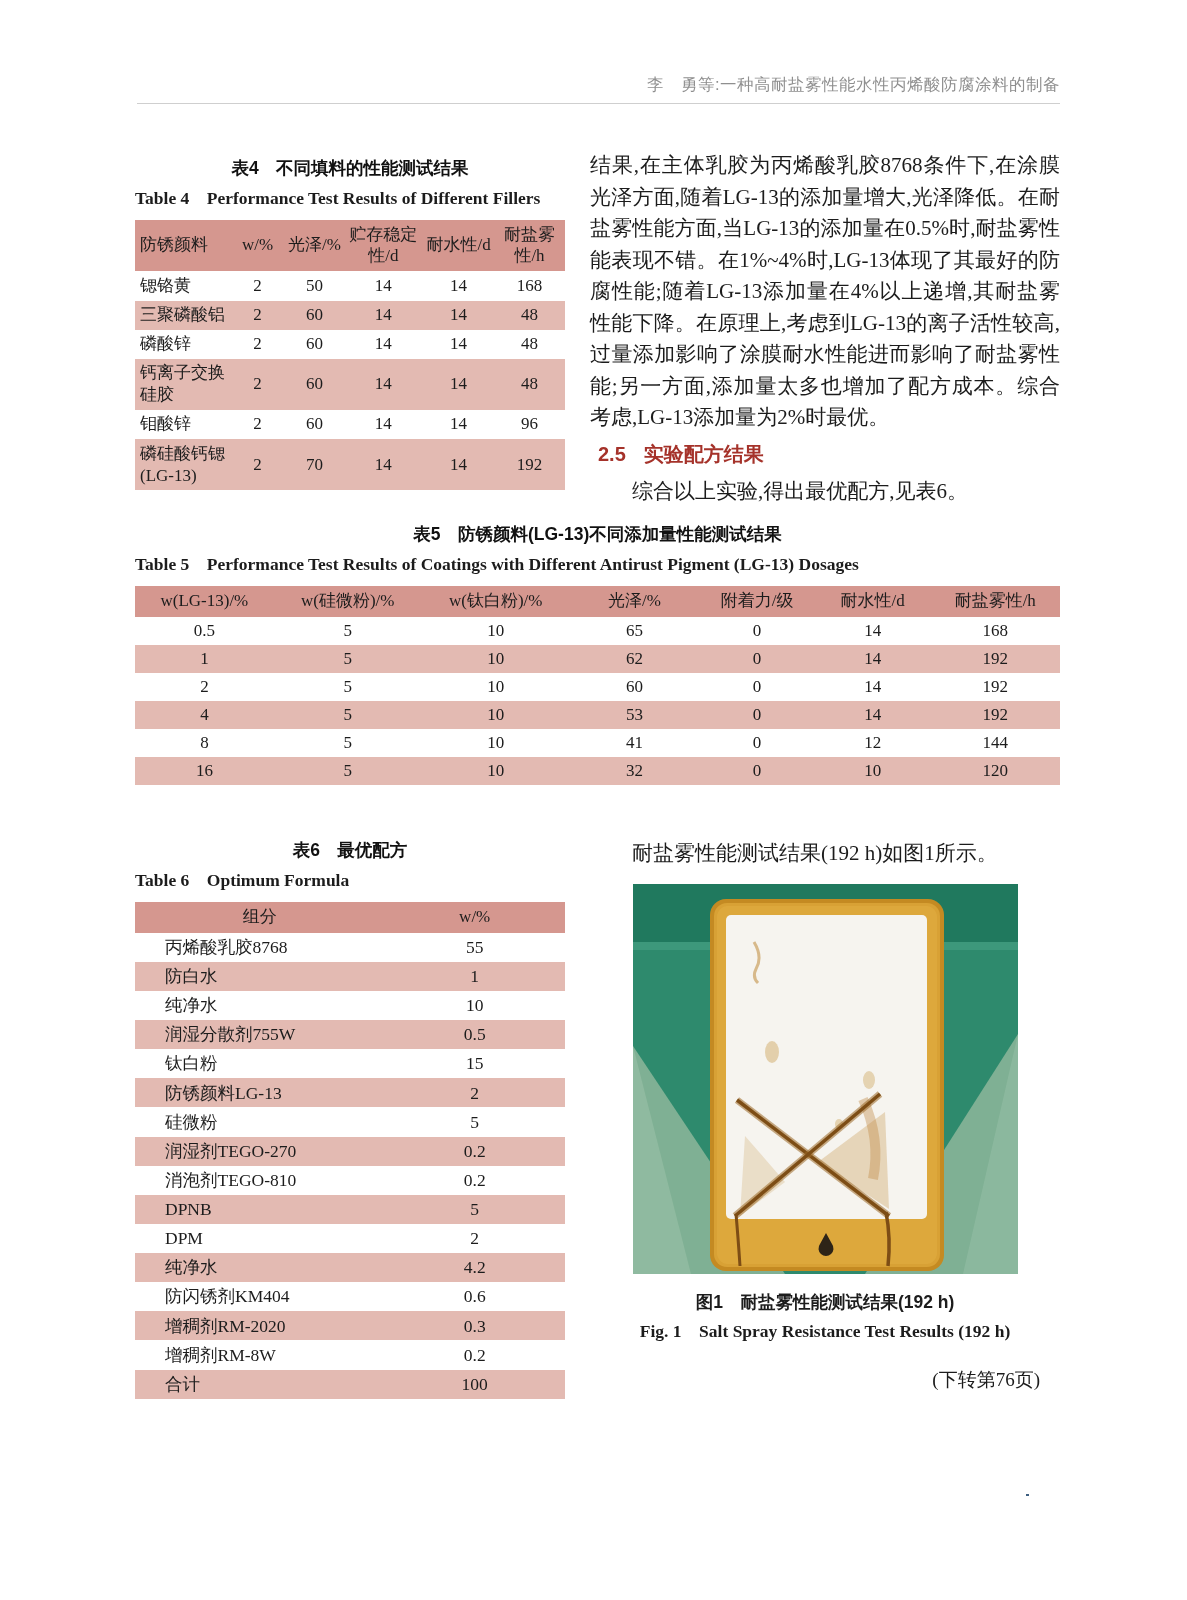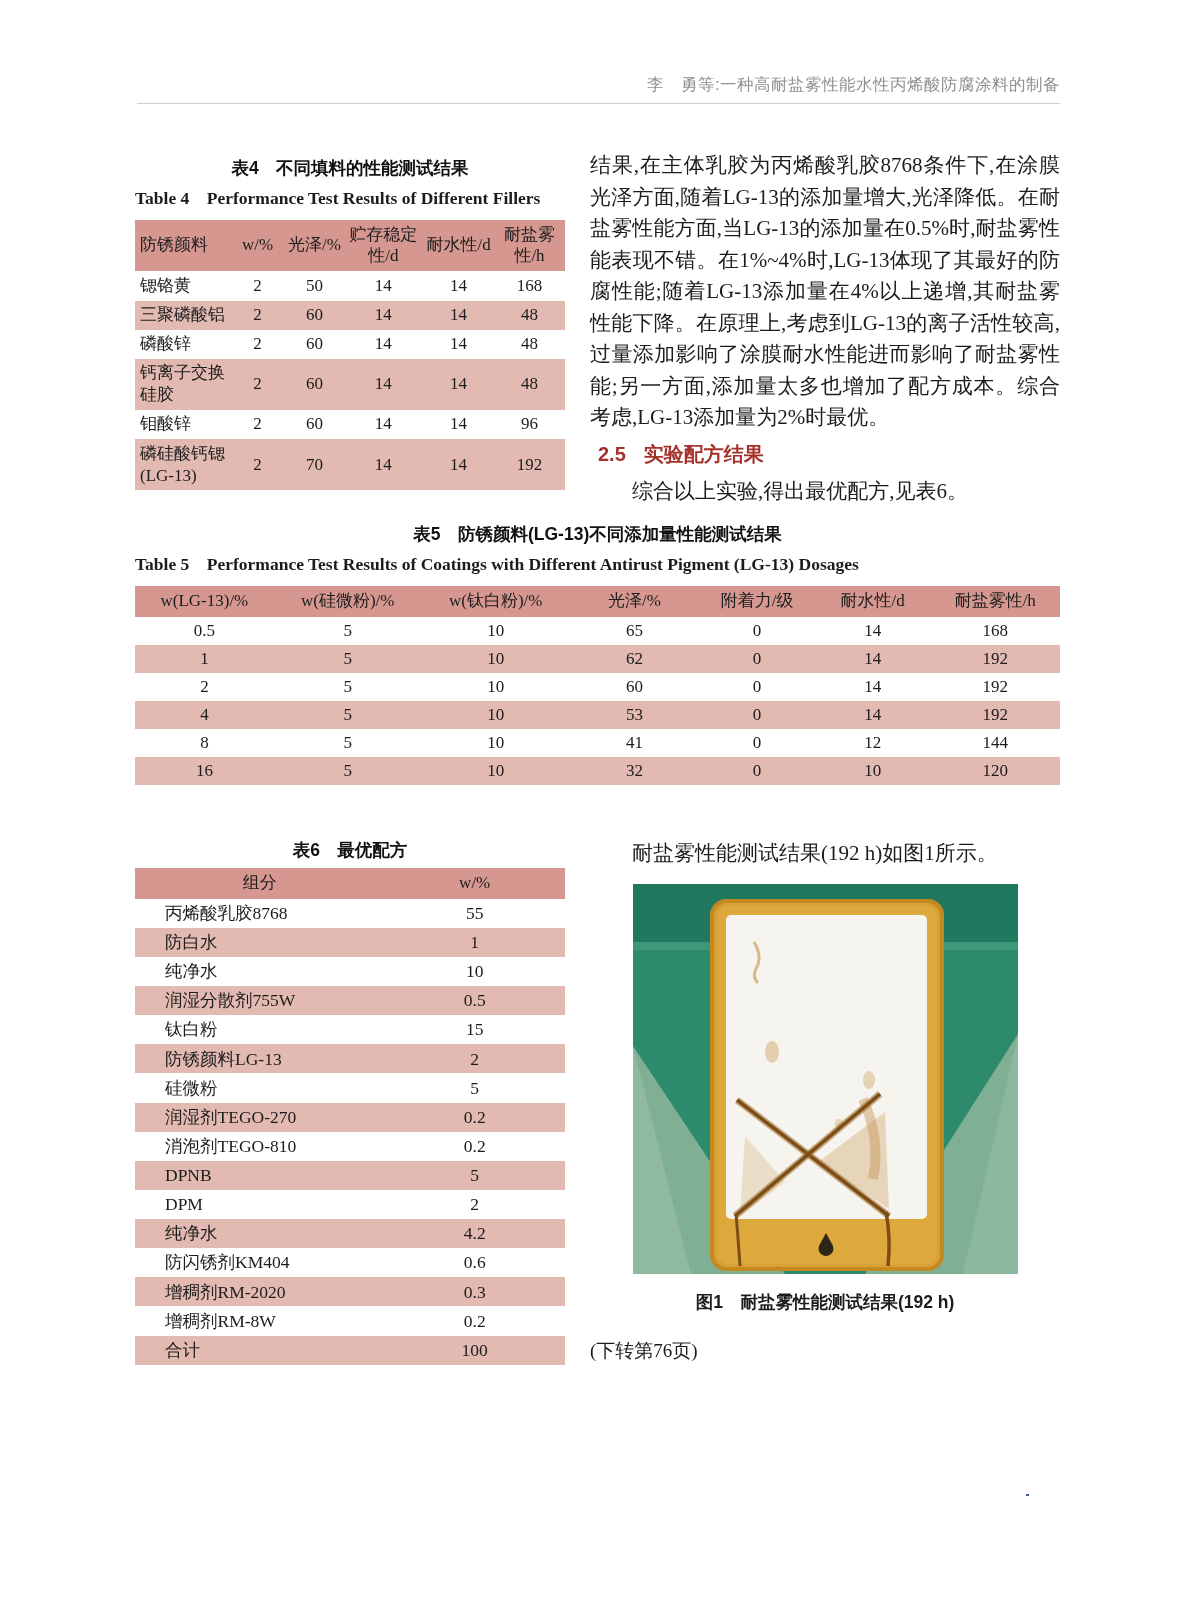--- a/index.html
+++ b/index.html
@@ -64,21 +64,21 @@
   #table5-block { position:absolute; left:135px; top:522px; width:925px; }
   #table6-block { position:absolute; left:135px; top:838px; width:430px; }
   #right-lower  { position:absolute; left:590px; top:838px; width:470px; }
 
   .figure-photo { display:block; margin:14px auto 0 auto; }
   .caption-cn {
     text-align:center; font-family:"Liberation Sans","DejaVu Sans",sans-serif;
     font-weight:bold; font-size:17.5px; margin-top:16px;
   }
   .caption-en { text-align:center; font-weight:bold; font-size:17.5px; margin-top:5px; }
-  .continued  { text-align:left; padding-right:20px; margin-top:24px; font-size:19px; }
+  .continued  { text-align:right; padding-right:20px; margin-top:24px; font-size:19px; }
 
   .footer { position:absolute; top:1486px; right:127px; display:flex; align-items:center; }
   .footer-text { text-align:right; margin-right:9px; }
   .footer-cn {
     font-family:Liberation Mono, monospace; font-weight:bold;
     font-size:16px; color:#394a5e; line-height:1.05;margin-top:29px;
   }
   .footer-en { font-size:12px; color:#0c4a6e; margin-top:3px; }
   .footer-bar { width:3px; height:48px; background:#3e5e80; margin-right:8px; }
   .footer-num { font-size:23px; color:#737373; line-height:1; }
@@ -235,20 +235,21 @@
             <td>0</td>
             <td>10</td>
             <td>120</td>
           </tr>
         </tbody>
       </table>
   </div>
 
   <div id="table6-block">
     <div class="tbl-title-cn">表6　最优配方</div>
+    <div class="tbl-title-en">Table 6　Optimum Formula</div>
     <table class="t6">
         <thead>
           <tr>
             <th>组分</th>
             <th>w/%</th>
           </tr>
         </thead>
         <tbody>
           <tr>
             <td>丙烯酸乳胶8768</td>
@@ -351,20 +352,21 @@
         <line x1="247" y1="210" x2="102" y2="332" stroke="#7d4d15" stroke-width="3.5"></line>
       </g>
 
       <path d="M103,330 q2,22 4,52" stroke="#7d4d15" stroke-width="3" fill="none"></path>
       <path d="M253,328 q5,26 2,54" stroke="#7d4d15" stroke-width="3.5" fill="none"></path>
 
       <path d="M193,349 l6,11 a7.5,7.5 0 1,1 -12,0 z" fill="#2e2417"></path>
     </svg>
 
     <div class="caption-cn">图1　耐盐雾性能测试结果(192 h)</div>
+    <div class="caption-en">Fig. 1　Salt Spray Resistance Test Results (192 h)</div>
     <div class="continued">(下转第76页)</div>
   </div>
 
   <div class="footer">
     <div class="footer-text">
       <div class="footer-cn">技术研发</div>
       <div class="footer-en">Technical Research and Development</div>
     </div>
     <div class="footer-bar"></div>
     <div class="footer-num">67</div>

